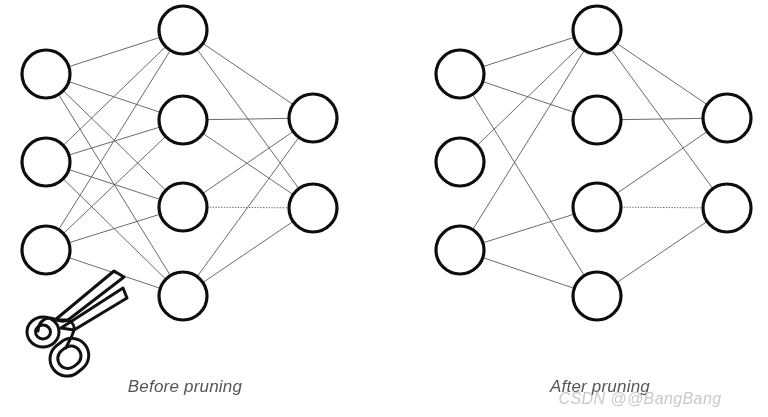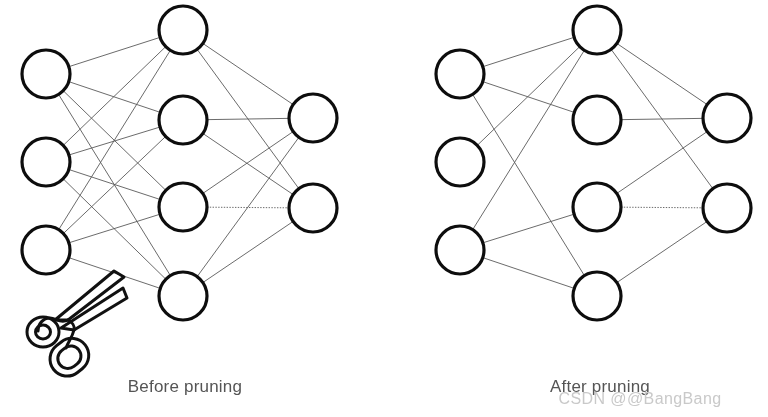--- a/index.html
+++ b/index.html
@@ -14,20 +14,21 @@
     font-family: "Liberation Sans", sans-serif;
     position: relative;
     overflow: hidden;
   }
   #figure-root {
     position: absolute;
     left: 0;
     top: 0;
     width: 768px;
     height: 417px;
+    font-style: italic;
   }
   svg.diagram-canvas {
     display: block;
     width: 768px;
     height: 417px;
   }
   .node-circle {
     fill: #ffffff;
     stroke: #0d0d0d;
     stroke-width: 3.2;

